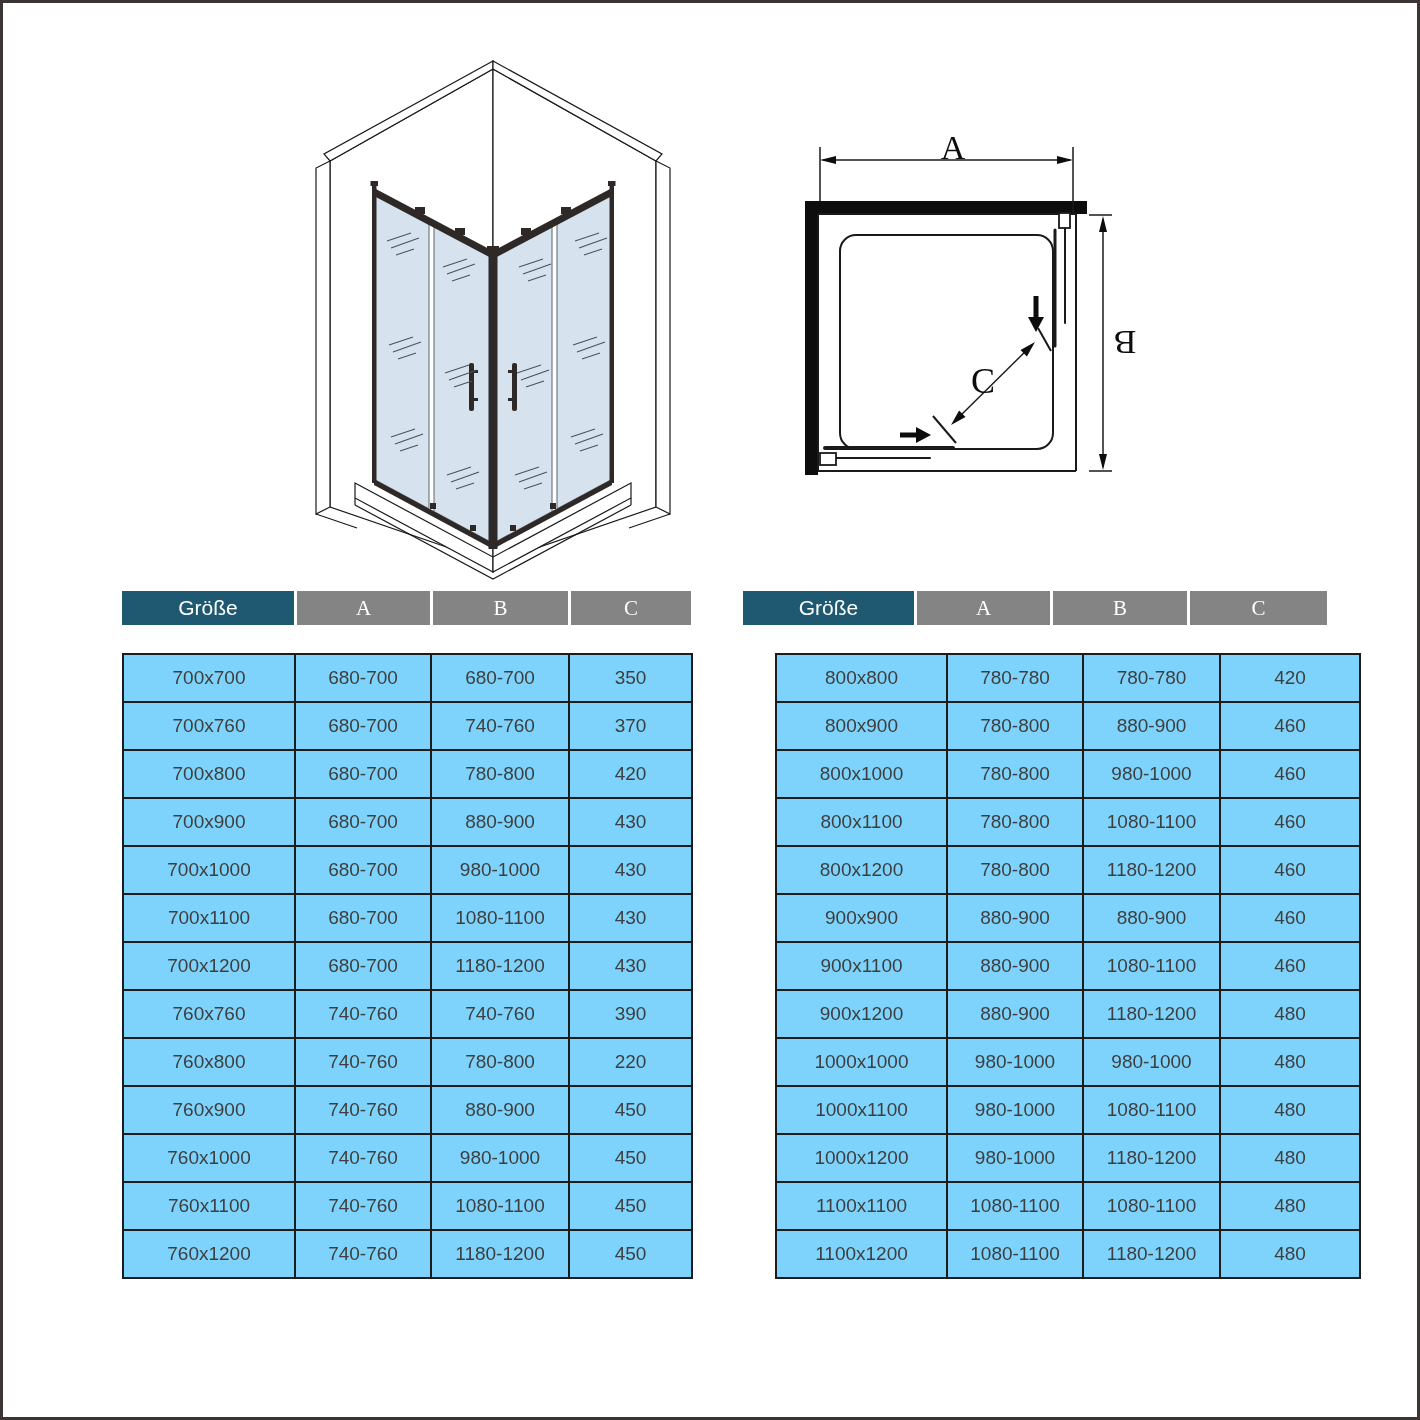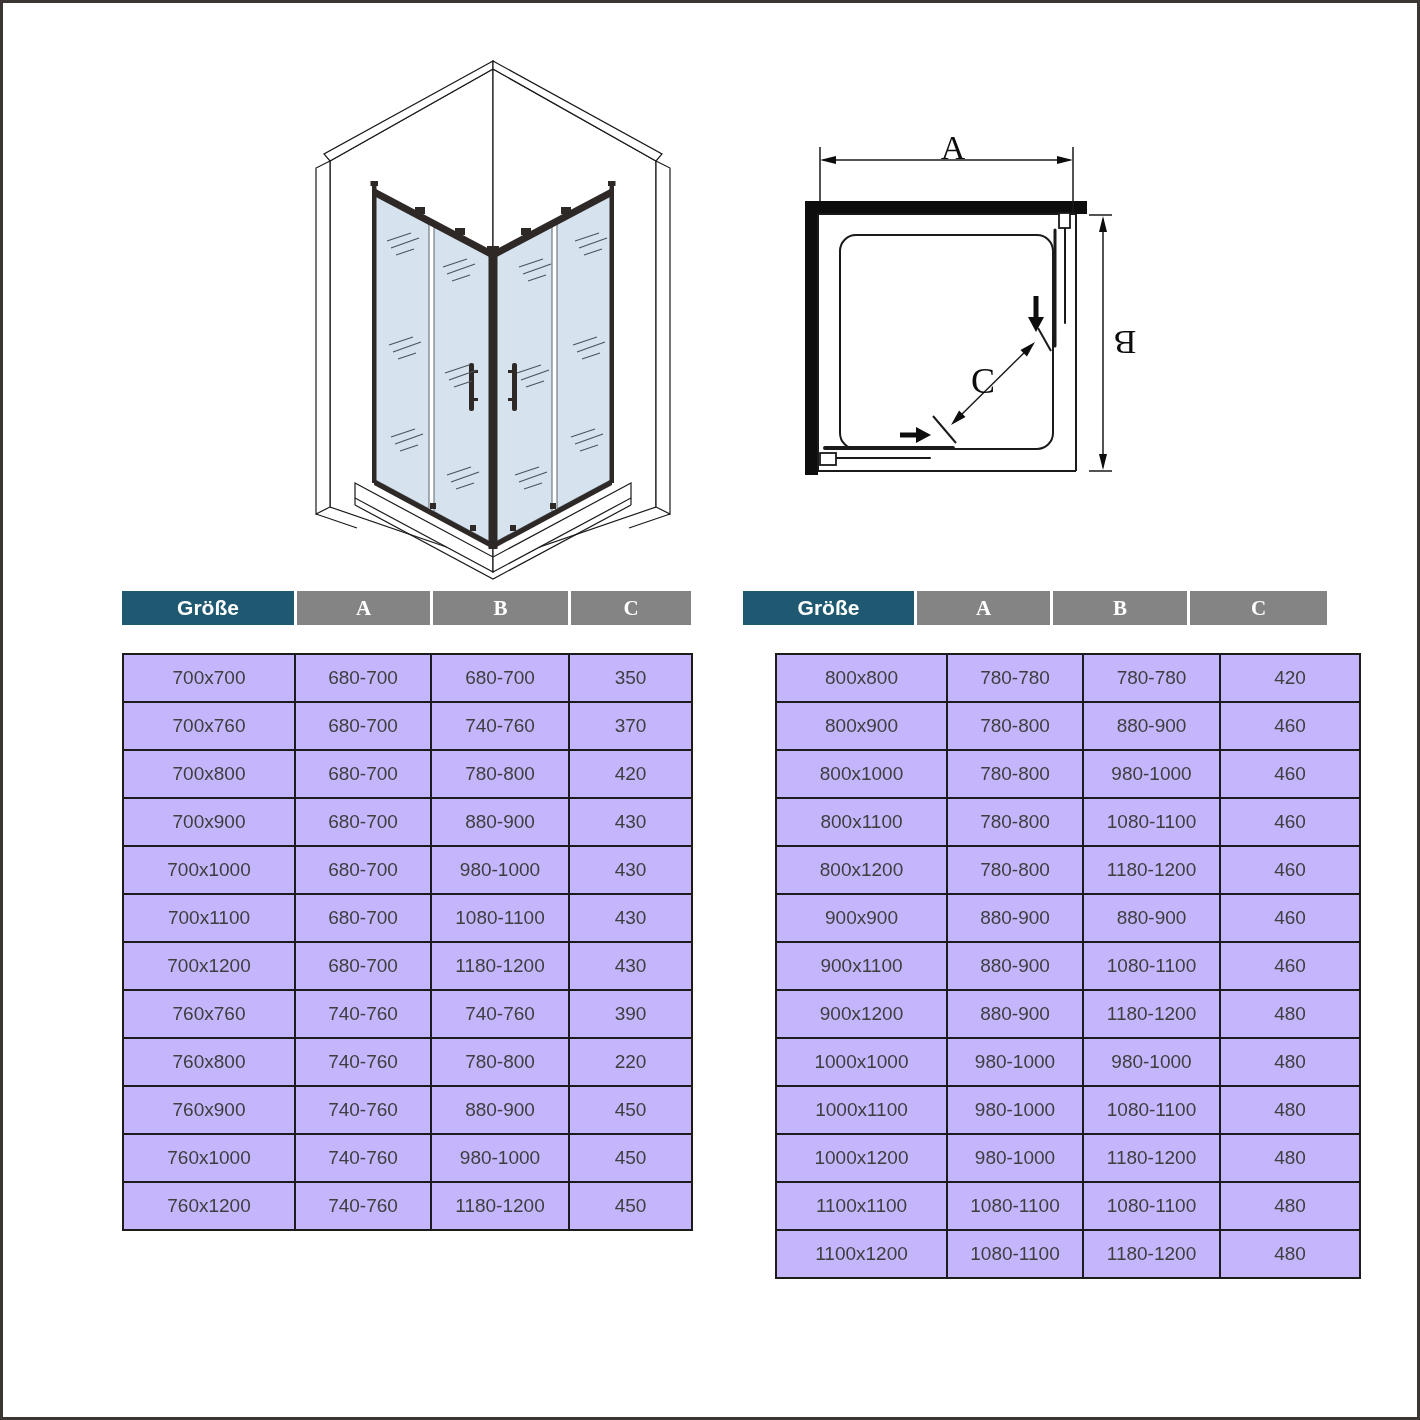--- a/index.html
+++ b/index.html
@@ -20,21 +20,21 @@
   .tbl-header{
     position:absolute;top:588px;height:34px;
     display:flex;
   }
   .tbl-header .hcell{
     box-sizing:border-box;
     height:34px;line-height:34px;
     text-align:center;color:#ffffff;
     background:#848484;
     font-family:"Liberation Serif", serif;
-    font-weight:bold;font-size:21px;
+    font-weight:normal;font-size:21px;
   }
   .tbl-header .hcell.size{
     background:#1e5971;
     font-family:"Liberation Sans", sans-serif;
     font-size:21px;
   }
   .tbl-header .hcell + .hcell{border-left:3px solid #ffffff;}
   .hdr-left{left:119px;width:569px;}
   .hdr-right{left:740px;width:584px;}
   .hdr-left .hcell:nth-child(1){width:172px;}
@@ -43,21 +43,21 @@
   .hdr-left .hcell:nth-child(4){width:123px;}
   .hdr-right .hcell:nth-child(1){width:171px;}
   .hdr-right .hcell:nth-child(2){width:136px;}
   .hdr-right .hcell:nth-child(3){width:137px;}
   .hdr-right .hcell:nth-child(4){width:140px;}
 
   
   table.size-table{
     position:absolute;top:650px;
     border-collapse:collapse;table-layout:fixed;
-    background:#c4b5fd;
+    background:#7dd3fc;
   }
   table.size-table.t-left{left:119px;width:569px;}
   table.size-table.t-right{left:772px;width:584px;}
   table.size-table td{
     border:2px solid #1c1c1c;
     height:44px;
     text-align:center;vertical-align:middle;
     font-size:19px;color:#3e3e3e;
     font-family:"Liberation Sans", sans-serif;
   }
@@ -293,20 +293,26 @@
           <td>880-900</td>
           <td>450</td>
         </tr>
         <tr>
           <td>760x1000</td>
           <td>740-760</td>
           <td>980-1000</td>
           <td>450</td>
         </tr>
         <tr>
+          <td>760x1100</td>
+          <td>740-760</td>
+          <td>1080-1100</td>
+          <td>450</td>
+        </tr>
+        <tr>
           <td>760x1200</td>
           <td>740-760</td>
           <td>1180-1200</td>
           <td>450</td>
         </tr>
       </tbody>
   </table>
 
   <div class="tbl-header hdr-right">
       <span class="hcell size">Größe</span>

